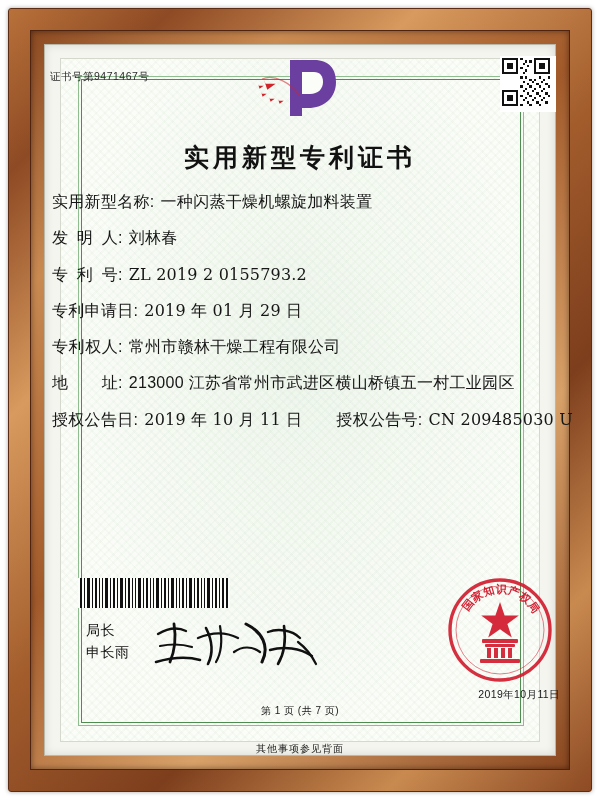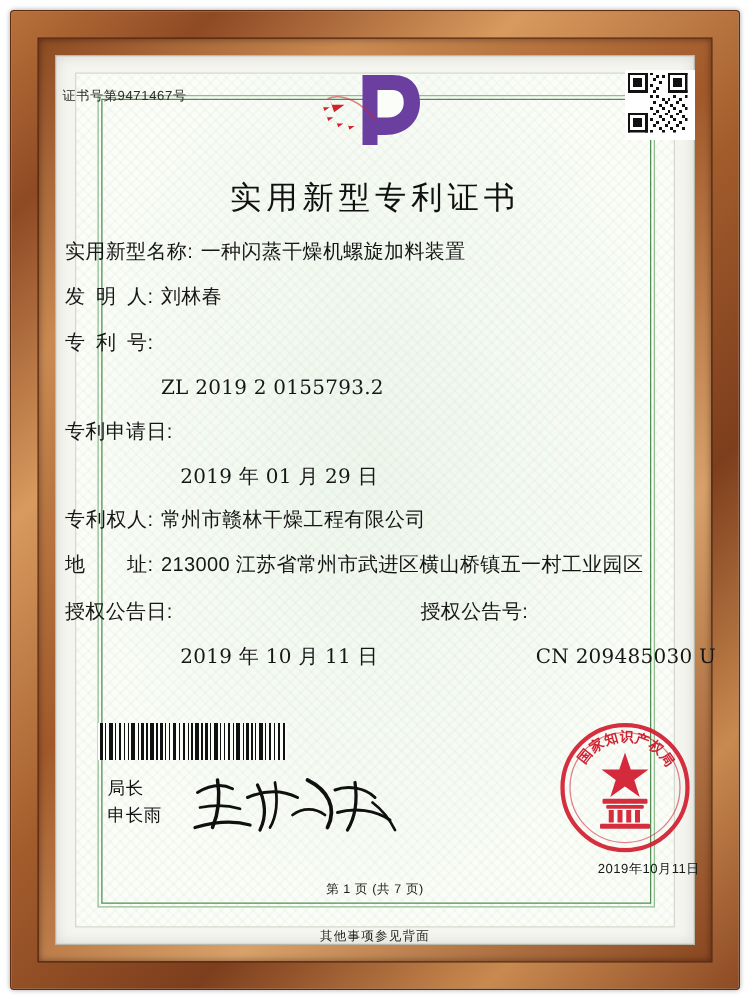--- a/index.html
+++ b/index.html
@@ -99,21 +99,21 @@
   }
   #emblem svg { display: block; margin: 0 auto; }
 
   
   #cert-title {
     position: absolute;
     left: 0; right: 0; top: 140.5px;
     text-align: center;
     font-family: "DejaVu Serif", "Liberation Serif", serif;
     font-size: 25px;
-    font-weight: normal;
+    font-weight: bold;
     letter-spacing: 4px;
     color: #111111;
   }
 
   
   #fields {
     position: absolute;
     left: 52px; top: 192px;
     width: 380px;
   }
@@ -136,21 +136,20 @@
     text-align: justify;
     text-align-last: justify;
   }
   .field-value {
     margin-left: 6px;
     letter-spacing: 0.3px;
   }
   .field-value.serif-num {
     font-family: "DejaVu Serif", "Liberation Serif", serif;
     letter-spacing: 0.2px;
-    margin-top: 35px;
   }
   .field-row.dual {
     justify-content: flex-start;
   }
   .dual-second {
     margin-left: 34px;
   }
 
   
   #paragraphs {

